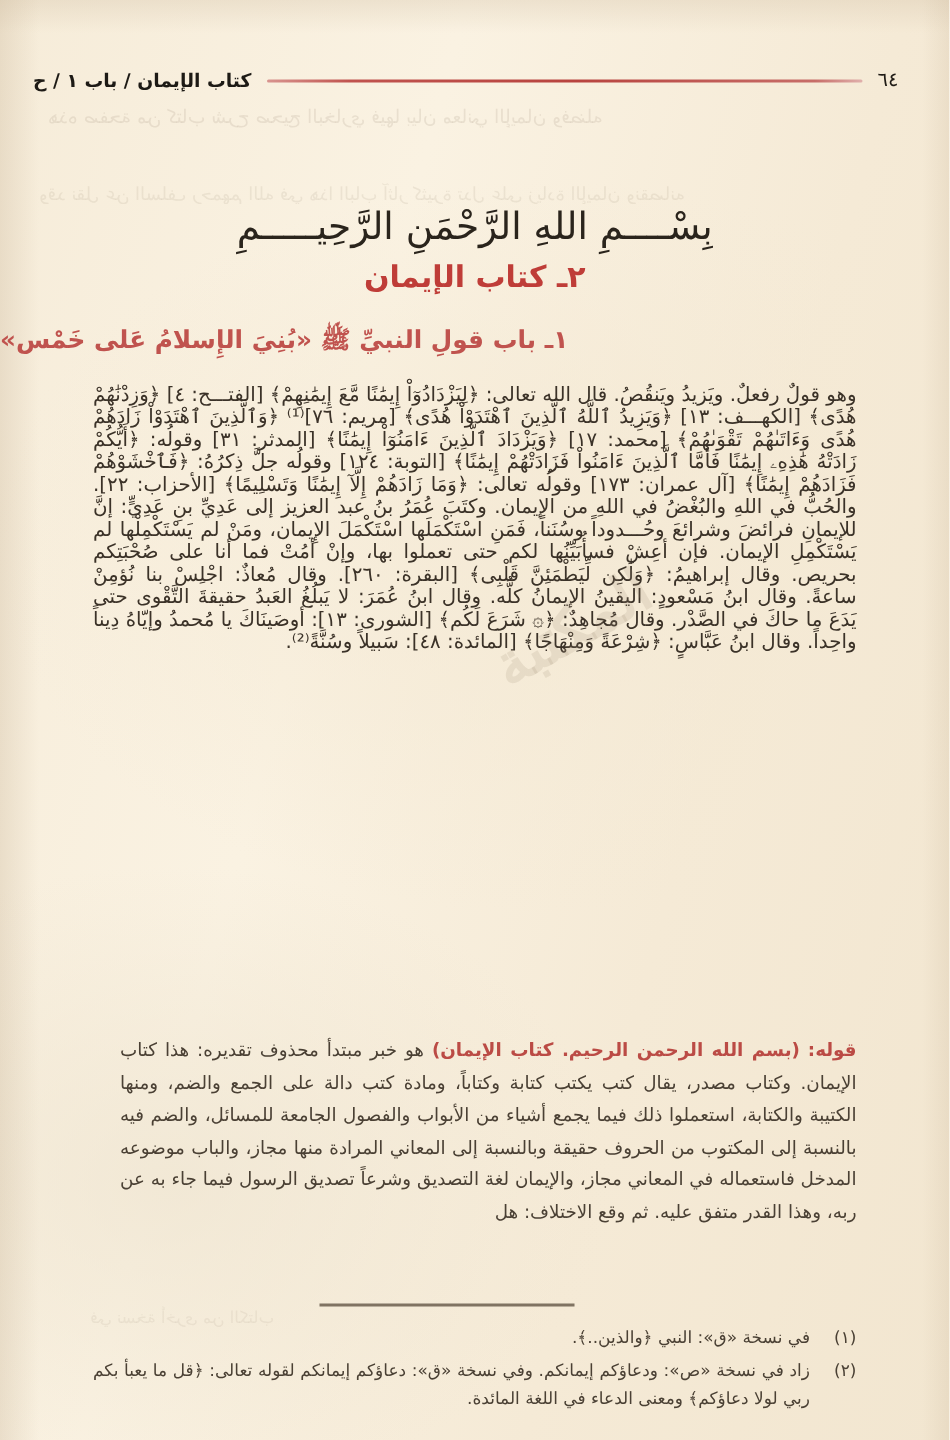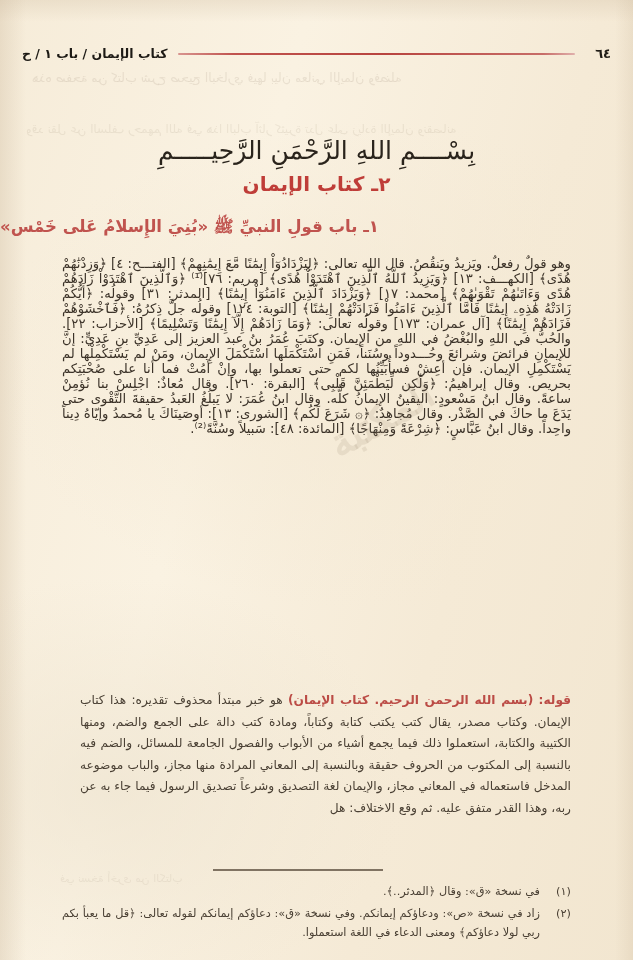--- a/index.html
+++ b/index.html
@@ -63,23 +63,23 @@
   .hdr-rule {
     flex: 1 1 auto;
     height: 2.2px;
     background: linear-gradient(90deg, #d8948f 0%, #c0534e 14%, #b8443f 52%, #c76d68 92%, #e0b0ac 100%);
     border-radius: 2px;
     margin-top: 2px;
   }
   .hdr-page {
     color: #201c16;
     font-size: 13px;
-    font-weight: 700;
+    font-weight: 400;
     min-width: 26px;
-    text-align: right;
+    text-align: left;
   }
 
   
   .basmala {
     position: absolute;
     top: 118px; left: 0; right: 0;
     text-align: center;
     color: #2a241c;
     font-family: "DejaVu Serif", serif;
     font-size: 25px;
@@ -254,23 +254,23 @@
     <span class="lemma">قوله:</span>
     <span class="lemma">(بسم الله الرحمن الرحيم. كتاب الإيمان)</span>
     <span>هو خبر مبتدأ محذوف تقديره: هذا كتاب الإيمان. وكتاب مصدر، يقال كتب يكتب كتابة وكتاباً، ومادة كتب دالة على الجمع والضم، ومنها الكتيبة والكتابة، استعملوا ذلك فيما يجمع أشياء من الأبواب والفصول الجامعة للمسائل، والضم فيه بالنسبة إلى المكتوب من الحروف حقيقة وبالنسبة إلى المعاني المرادة منها مجاز، والباب موضوعه المدخل فاستعماله في المعاني مجاز، والإيمان لغة التصديق وشرعاً تصديق الرسول فيما جاء به عن ربه، وهذا القدر متفق عليه. ثم وقع الاختلاف: هل</span>
   </div>
 
   <div class="fn-rule"></div>
 
   <div class="footnotes">
     <div class="fn-row">
       <span class="fn-num">(١)</span>
-      <span class="fn-body">في نسخة «ق»: وقال ﴿المدثر..﴾.</span>
+      <span class="fn-body">في نسخة «ق»: النبي ﴿والذين..﴾.</span>
     </div>
     <div class="fn-row">
       <span class="fn-num">(٢)</span>
-      <span class="fn-body">زاد في نسخة «ص»: ودعاؤكم إيمانكم. وفي نسخة «ق»: دعاؤكم إيمانكم لقوله تعالى: ﴿قل ما يعبأ بكم ربي لولا دعاؤكم﴾ ومعنى الدعاء في اللغة استعملوا.</span>
+      <span class="fn-body">زاد في نسخة «ص»: ودعاؤكم إيمانكم. وفي نسخة «ق»: دعاؤكم إيمانكم لقوله تعالى: ﴿قل ما يعبأ بكم ربي لولا دعاؤكم﴾ ومعنى الدعاء في اللغة المائدة.</span>
     </div>
   </div>
 
   <div class="watermark">المكتبة</div>
 
 </div>
 
 </body></html>

